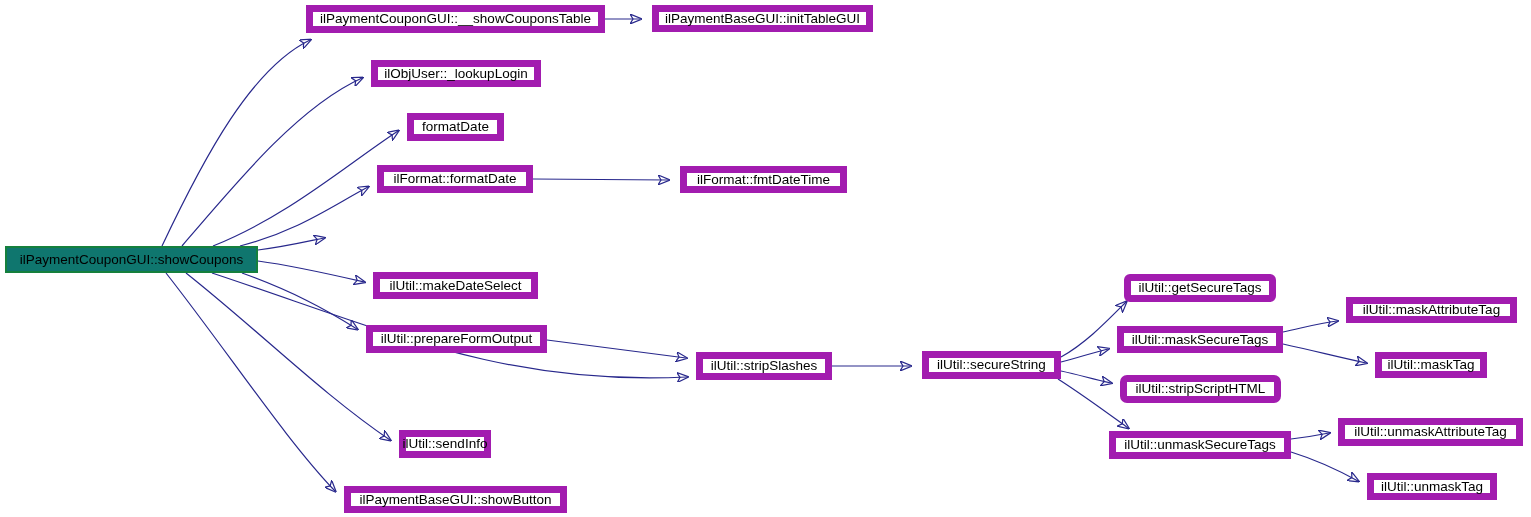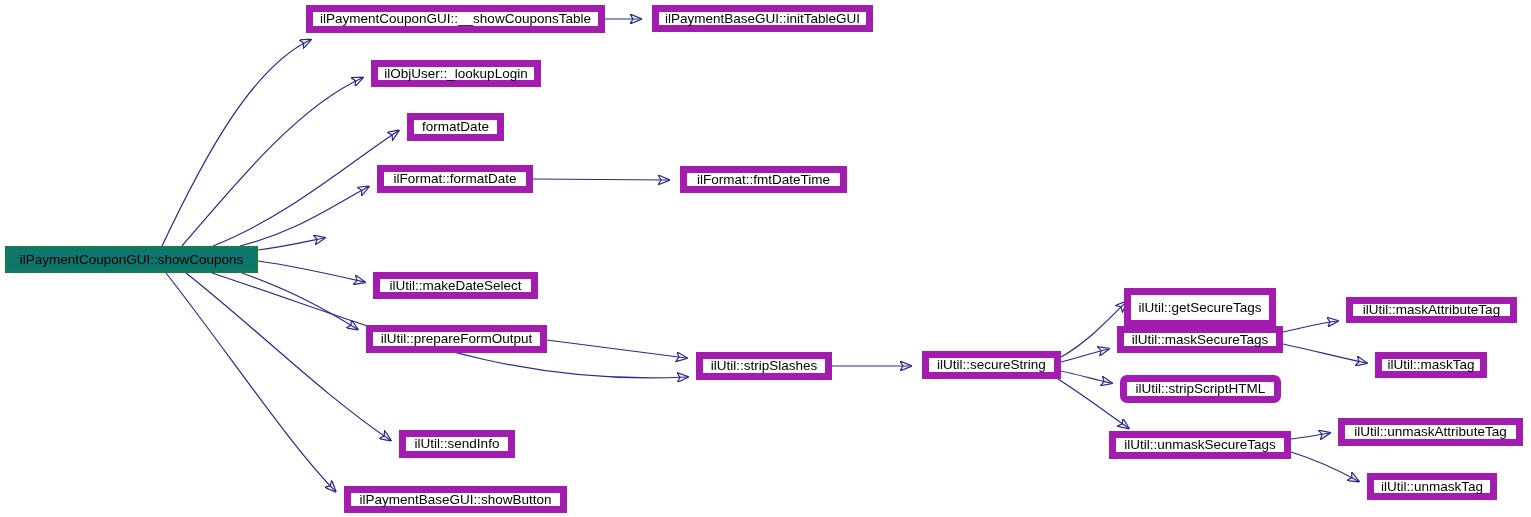--- a/index.html
+++ b/index.html
@@ -88,25 +88,25 @@
 
 
   <div class="node" style="left:373px; top:272px; width:165px; height:27px;">ilUtil::makeDateSelect</div>
 
   <div class="node" style="left:366px; top:325px; width:181px; height:28px;">ilUtil::prepareFormOutput</div>
 
   <div class="node" style="left:696px; top:352px; width:136px; height:28px;">ilUtil::stripSlashes</div>
 
   <div class="node" style="left:922px; top:351px; width:139px; height:28px;">ilUtil::secureString</div>
 
-  <div class="node" style="left:399px; top:430px; width:116px; height:28px;">ilUtil::sendInfo</div>
+  <div class="node" style="left:399px; top:430px; width:92px; height:28px;">ilUtil::sendInfo</div>
 
   <div class="node" style="left:344px; top:486px; width:223px; height:27px;">ilPaymentBaseGUI::showButton</div>
 
-  <div class="node" style="left:1124px; top:288px; width:152px; height:39px;">ilUtil::getSecureTags</div>
+  <div class="node" style="left:1124px; top:274px; width:152px; height:28px;border-radius:6px;">ilUtil::getSecureTags</div>
 
   <div class="node" style="left:1117px; top:326px; width:166px; height:27px;">ilUtil::maskSecureTags</div>
 
   <div class="node" style="left:1120px; top:375px; width:161px; height:28px;border-radius:7px;">ilUtil::stripScriptHTML</div>
 
   <div class="node" style="left:1109px; top:431px; width:182px; height:28px;">ilUtil::unmaskSecureTags</div>
 
   <div class="node" style="left:1346px; top:297px; width:171px; height:26px;">ilUtil::maskAttributeTag</div>
 
   <div class="node" style="left:1375px; top:352px; width:112px; height:26px;">ilUtil::maskTag</div>

